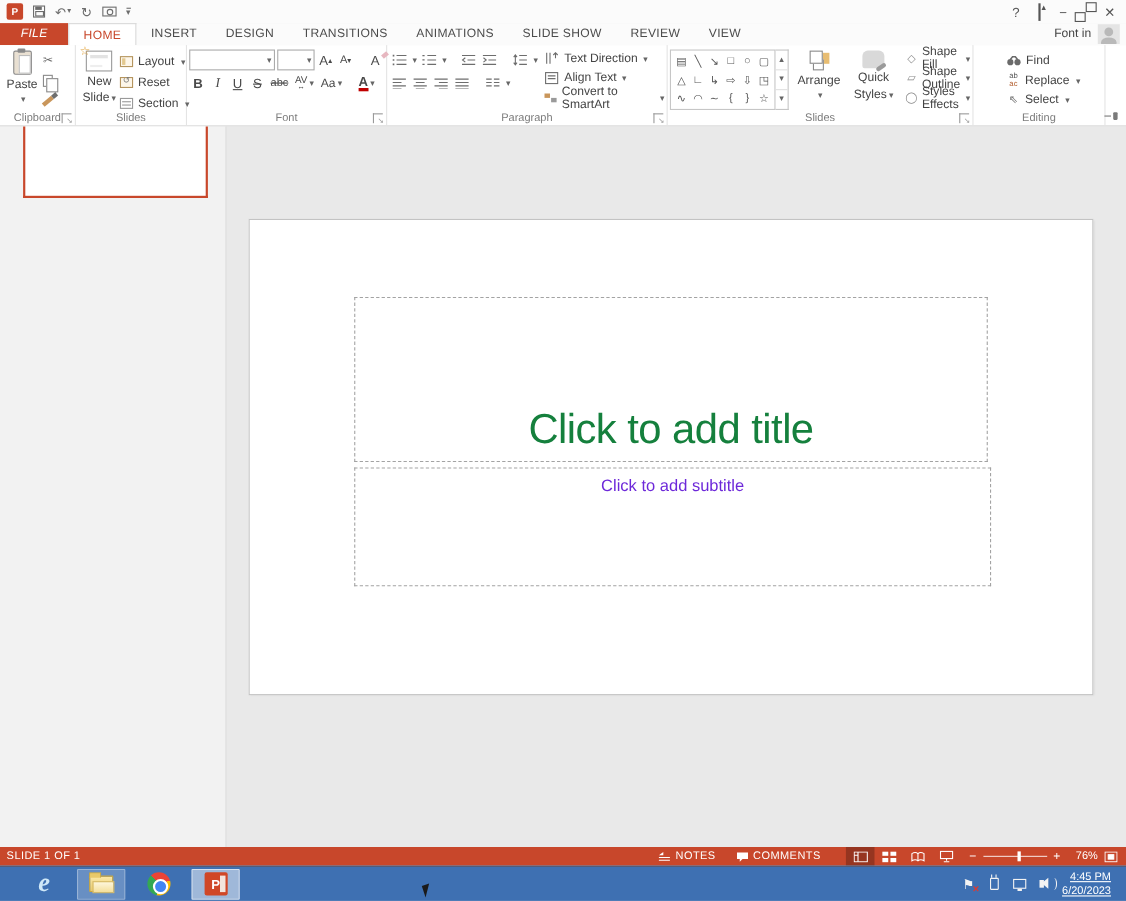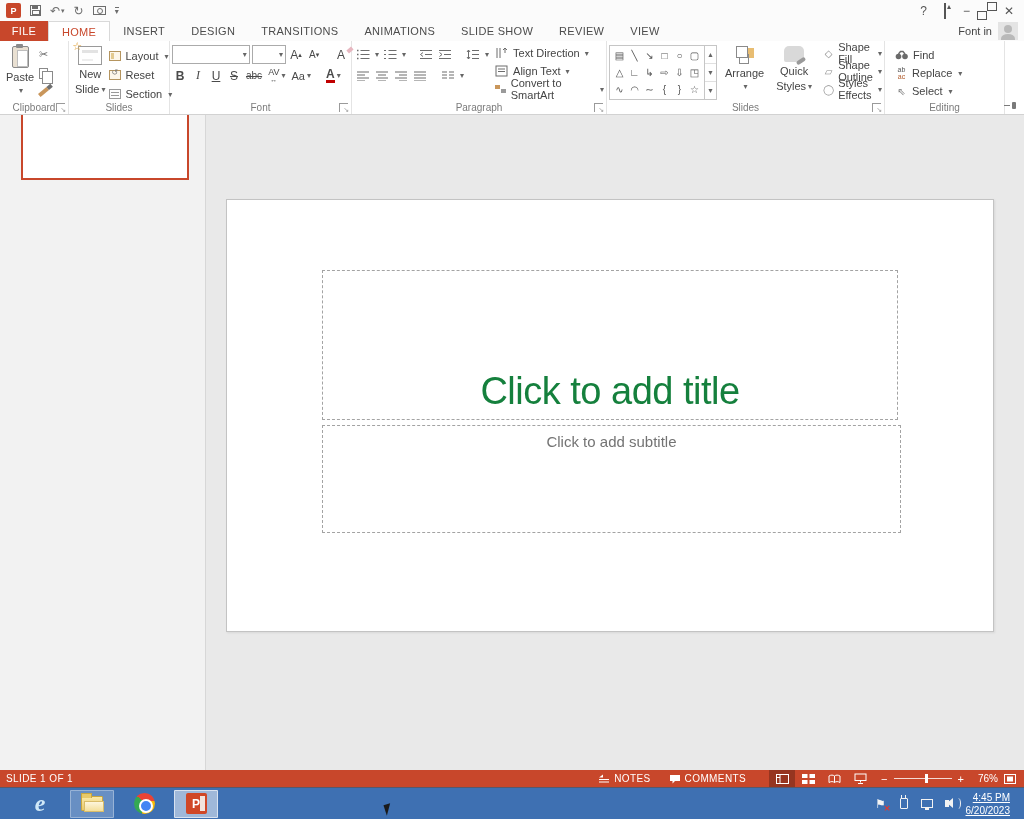--- a/index.html
+++ b/index.html
@@ -24,21 +24,21 @@
   .winbtns { margin-left:auto; display:flex; align-items:center; gap:17px; padding-right:10px; z-index:2; }
   .winbtn { font-size:12px; color:#555; line-height:1; }
   .rdispicon { width:12px; height:11px; border:1.2px solid #555; position:relative; }
   .rdispicon::after { content:"▴"; position:absolute; left:2px; top:-1px; font-size:8px; color:#555; }
   .restoreicon { width:10px; height:10px; position:relative; }
   .restoreicon::before { content:""; position:absolute; right:0; top:0; width:8px; height:7px; border:1.2px solid #555; }
   .restoreicon::after { content:""; position:absolute; left:0; bottom:0; width:8px; height:7px; border:1.2px solid #555; background:#fbfbfb; }
 
   
   .tabrow { position:absolute; top:21px; left:0; right:0; height:20px; background:#fbfbfb; display:flex; align-items:stretch; }
-  .filetab { width:48px; background:#C8472B; color:#fff; font-size:11px; display:flex; align-items:center; justify-content:center; letter-spacing:.3px; }
+  .filetab { width:62px; background:#C8472B; color:#fff; font-size:11px; display:flex; align-items:center; justify-content:center; letter-spacing:.3px;font-style:italic; }
   .tab { padding:0 13px; font-size:11px; color:#4c4c4c; display:flex; align-items:center; letter-spacing:.3px; }
   .tab.active { background:#fff; color:#C8472B; border:1px solid #d9d9d9; border-bottom:none; }
   .signin { margin-left:auto; display:flex; align-items:center; gap:6px; padding-right:6px; font-size:11px; color:#444; }
   .avatar { width:20px; height:18px; background:#e4e4e4; position:relative; overflow:hidden; }
   .avatar::before { content:""; position:absolute; left:6px; top:3px; width:8px; height:8px; border-radius:50%; background:#b9b9b9; }
   .avatar::after { content:""; position:absolute; left:3px; top:12px; width:14px; height:9px; border-radius:50% 50% 0 0; background:#b9b9b9; }
 
   
   .ribbon { position:absolute; top:41px; left:0; right:0; height:74px; background:#fff; border-bottom:1px solid #d2d2d2; display:flex; }
   .grp { position:relative; border-right:1px solid #e4e4e4; display:flex; flex-direction:column; padding:3px 2px 0 2px; }
@@ -108,21 +108,21 @@
   .slidepanel { width:206px; background:#f2f2f2; border-right:1px solid #d7d7d7; position:relative; overflow:hidden; }
   .thumb { position:absolute; left:21px; top:-3px; width:168px; height:68px; background:#fff;
            border:2px solid #C8472B; border-top:none; }
   .editor { flex:1; position:relative; background:#e9e9e9; }
   .canvas { position:absolute; left:20px; top:84px; width:768px; height:433px; background:#fff;
             border:1px solid #c3c3c3; box-shadow:1px 1px 2px rgba(0,0,0,.08); }
   .ph { position:absolute; border:1px dashed #a3a3a3; display:flex; justify-content:center; }
   .ph.title { left:95px; top:70px; width:576px; height:150px; align-items:flex-end; padding-bottom:6px; }
   .ph.subtitle { left:95px; top:225px; width:579px; height:108px; align-items:flex-start; padding-top:7px; }
   .titletext { font-size:38px; font-weight:300; color:#15803d; letter-spacing:-.5px; }
-  .subtitletext { font-size:15px; color:#737373; }
+  .subtitletext { font-size:15px; color:#6d28d9; }
 
   
   .statusbar { position:absolute; top:770px; left:0; right:0; height:17px; background:#C8472B; color:#fff;
                display:flex; align-items:center; font-size:10px; }
   .statusleft { padding-left:6px; letter-spacing:.4px; }
   .statusright { margin-left:auto; display:flex; align-items:center; height:100%; }
   .sbtn { display:flex; align-items:center; gap:4px; padding:0 9px; height:100%; letter-spacing:.4px; }
   .viewbtn { width:26px; height:100%; display:flex; align-items:center; justify-content:center; }
   .viewbtn.active { background:rgba(0,0,0,.25); }
   .zoomwrap { display:flex; align-items:center; gap:6px; padding:0 8px; }
@@ -490,21 +490,21 @@
               <span class="glyph">◯</span>
               <span>Styles Effects</span>
               <span class="dd">▾</span>
             </span>
         </div>
       </div>
       <div class="grplabel">Slides</div>
       <span class="launcher"></span>
     </div>
 
-    <div class="grp" style="width:120px;">
+    <div class="grp" style="width:120px;align-items:center;">
       <div style="display:flex;flex-direction:column;padding:2px 0 0 8px;">
         <span class="erow">
             <span class="binoc">
               <svg width="14" height="10">
                 <circle cx="3.5" cy="6.5" r="2.8" fill="#6a6a6a"></circle>
                 <circle cx="10" cy="6.5" r="2.8" fill="#6a6a6a"></circle>
                 <path d="M3.5 4 L5.5 1.5 h2.5 L10 4" stroke="#6a6a6a" fill="none" stroke-width="1.4"></path>
               </svg>
             </span>
             <span>Find</span>

